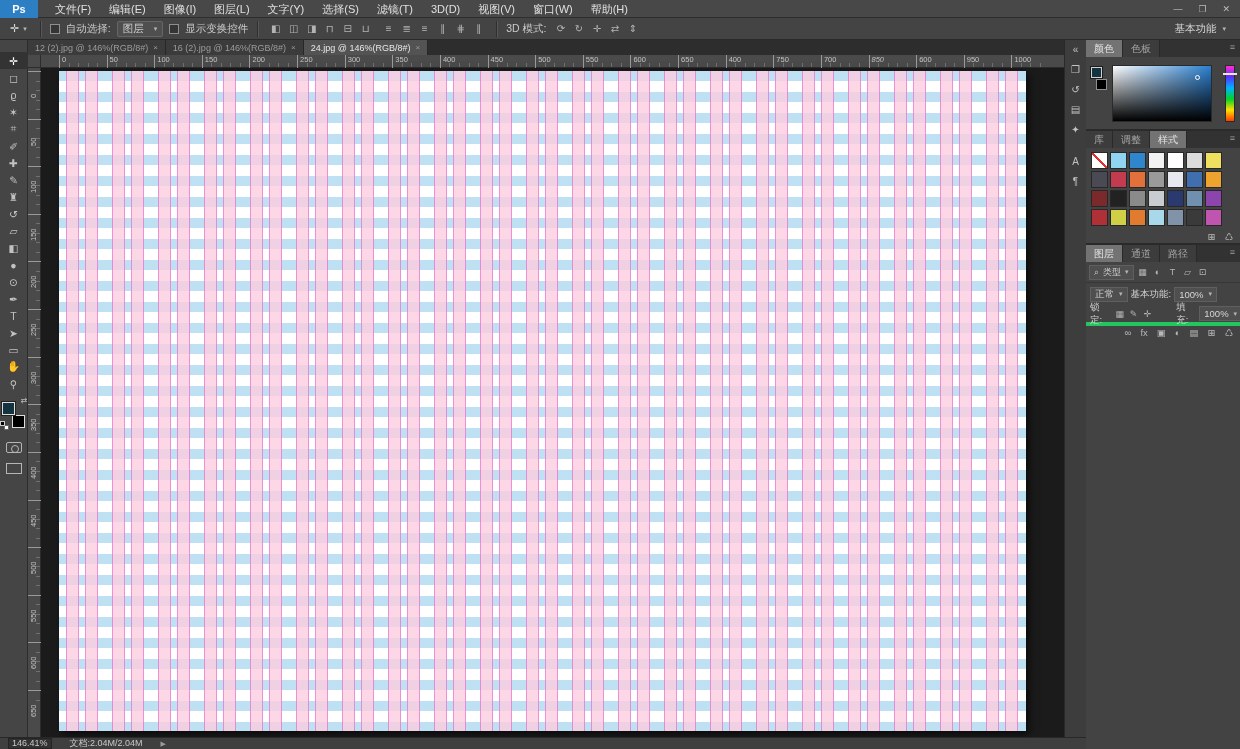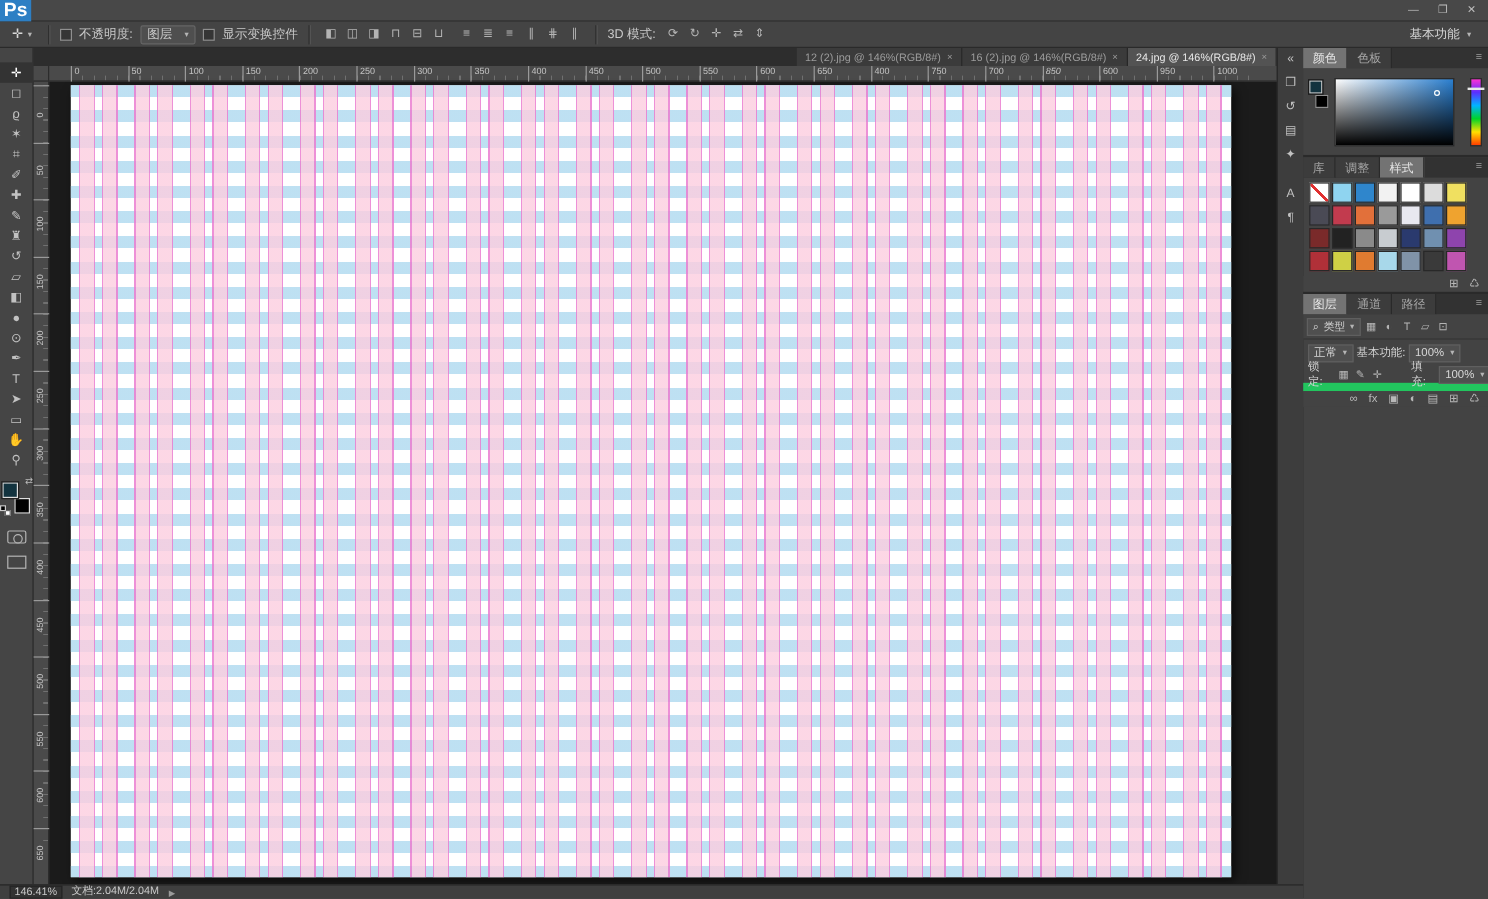--- a/index.html
+++ b/index.html
@@ -6,22 +6,22 @@
   html,body { width:1240px; height:749px; overflow:hidden; }
   body {
     position:relative;
     background:#1b1b1b;
     font-family:"Liberation Sans","DejaVu Sans",sans-serif;
     font-size:11px; color:#d4d4d4;
   }
   
   .menu-bar { position:absolute; left:0; top:0; width:1240px; height:18px;
     background:#484848; border-bottom:1px solid #2e2e2e; display:flex; align-items:center; }
-  .ps-logo { width:26px; height:18px; background:#2d7fc4; color:#fff; font-weight:bold;
-    font-size:16px; display:flex; align-items:center; justify-content:center; }
+  .ps-logo { width:38px; height:18px; background:#2d7fc4; color:#fff; font-weight:bold;
+    font-size:11px; display:flex; align-items:center; justify-content:center; }
   .menus { display:flex; height:18px; margin-left:8px; }
   .menu-item { padding:0 9px; line-height:18px; color:#e0e0e0; font-size:11px; cursor:default; }
   .window-controls { margin-left:auto; display:flex; gap:16px; padding-right:10px;
     color:#bdbdbd; font-size:9px; }
   
   .options-bar { position:absolute; left:0; top:18px; width:1240px; height:22px;
     background:#444; border-bottom:1px solid #2a2a2a; display:flex; align-items:center;
     gap:6px; padding:0 6px; font-size:11px; color:#c9c9c9; }
   .tool-chip { display:flex; align-items:center; gap:4px; padding:0 4px; color:#d8d8d8; }
   .arrow { font-size:7px; color:#b5b5b5; }
@@ -30,21 +30,21 @@
   .opt-label { font-size:10.5px; }
   .dropdown { display:flex; align-items:center; gap:10px; background:#4f4f4f;
     border:1px solid #666; border-radius:2px; padding:0 5px; height:16px; font-size:10.5px; }
   .icon-group { display:flex; gap:1px; }
   .icon-btn { min-width:17px; height:16px; display:flex; align-items:center; justify-content:center;
     color:#b4b4b4; font-size:10px; }
   .workspace { margin-left:auto; display:flex; align-items:center; gap:6px;
     padding:0 8px; height:18px; font-size:10.5px; color:#d6d6d6; }
   
   .tab-strip { position:absolute; left:28px; top:40px; width:1036px; height:15px;
-    background:#2d2d2d; display:flex;justify-content:flex-end; }
+    background:#2d2d2d; display:flex; }
   .doc-tab { display:flex; align-items:center; gap:5px; padding:0 7px; font-size:9px;
     background:#3b3b3b; color:#9c9c9c; border-right:1px solid #272727; white-space:nowrap; }
   .doc-tab.active { background:#535353; color:#e8e8e8; }
   .tab-close { font-size:8px; color:#9a9a9a; }
   
   .toolbar { position:absolute; left:0; top:40px; width:28px; height:697px;
     background:#454545; border-right:1px solid #2c2c2c; display:flex; flex-direction:column;
     align-items:center; padding-top:12px; }
   .tool { width:28px; height:17px; display:flex; align-items:center; justify-content:center;
     color:#c2c2c2; font-size:10.5px; }
@@ -137,61 +137,74 @@
   .filter-row { height:21px; display:flex; align-items:center; gap:2px; padding:0 3px;
     background:#434343; border-bottom:1px solid #363636; }
   .search-dd { display:flex; align-items:center; gap:4px; background:#4f4f4f;
     border:1px solid #5f5f5f; height:15px; padding:0 4px; font-size:9px; color:#cfcfcf; }
   .f-icons { display:flex; gap:1px; }
   .f-icons .icon-btn { min-width:14px; height:14px; font-size:9px; }
   .blend-row { height:22px; display:flex; align-items:center; gap:3px; padding:0 4px; font-size:9.5px; }
   .mini-dd { display:flex; align-items:center; gap:5px; background:#4f4f4f; border:1px solid #5f5f5f;
     height:15px; padding:0 4px; font-size:9.5px; color:#d6d6d6; }
   .lock-row { height:21px; display:flex; align-items:center; gap:11px; padding:0 4px; font-size:9.5px;
-    border-bottom:7px solid #22c55e; }
+    border-bottom:4px solid #22c55e; }
   .lock-row .icon-btn { min-width:13px; height:14px; font-size:9px; }
   .layer-list { flex:1; background:#3a3a3a; border-top:1px solid #303030; overflow:hidden; }
   .layer-row { height:26px; display:flex; align-items:center; background:#484c4f;
     border-bottom:1px solid #2f2f2f; }
   .eye-cell { width:22px; height:100%; display:flex; align-items:center; justify-content:center;
     border-right:1px solid #333; }
   .thumb { width:34px; height:22px; margin:0 6px; border:1px solid #9a9a9a; overflow:hidden;
     position:relative; background:#fff; }
   .thumb-inner { position:absolute; left:0; top:0; width:68px; height:44px;
     transform:scale(0.5); transform-origin:0 0; }
   .lname { font-style:italic; font-size:10px; color:#e2e2e2; }
   .llock { margin-left:auto; margin-right:7px; display:flex; }
   .foot-icon { font-size:9.5px; color:#b8b8b8; font-style:normal; }
   
   .status-bar { position:absolute; left:0; top:737px; width:1086px; height:12px;
-    background:#3f3f3f; border-top:1px solid #282828; display:flex; align-items:flex-end;
-    gap:8px; padding-left:8px; font-size:9px; color:#c8c8c8; }
+    background:#3f3f3f; border-top:1px solid #282828; display:flex; align-items:center;
+    gap:18px; padding-left:8px; font-size:9px; color:#c8c8c8; }
   .zoom-box { background:#323232; border:1px solid #242424; padding:0 3px; line-height:9px; height:11px; }
   .flyout { color:#9a9a9a; font-size:7px; }
 </style>
 </head>
 <body>
 
 <div class="menu-bar">
   <div class="ps-logo">Ps</div>
+  <div class="menus">
+      <span class="menu-item">文件(F)</span>
+      <span class="menu-item">编辑(E)</span>
+      <span class="menu-item">图像(I)</span>
+      <span class="menu-item">图层(L)</span>
+      <span class="menu-item">文字(Y)</span>
+      <span class="menu-item">选择(S)</span>
+      <span class="menu-item">滤镜(T)</span>
+      <span class="menu-item">3D(D)</span>
+      <span class="menu-item">视图(V)</span>
+      <span class="menu-item">窗口(W)</span>
+      <span class="menu-item">帮助(H)</span>
+    </div>
   <div class="window-controls">
     <span>—</span>
     <span>❐</span>
     <span>✕</span>
   </div>
 </div>
 
 <div class="options-bar">
   <div class="tool-chip">
     <span>✛</span>
     <span class="arrow">▾</span>
   </div>
   <div class="vsep"></div>
   <span class="checkbox"></span>
-  <span class="opt-label">不透明度:</span>
+  <span class="opt-label">自动选择:</span>
   <div class="dropdown">
     <span>图层</span>
     <span class="arrow">▾</span>
   </div>
   <span class="checkbox"></span>
   <span class="opt-label">显示变换控件</span>
   <div class="vsep"></div>
   <div class="icon-group">
       <span class="icon-btn">◧</span>
       <span class="icon-btn">◫</span>

